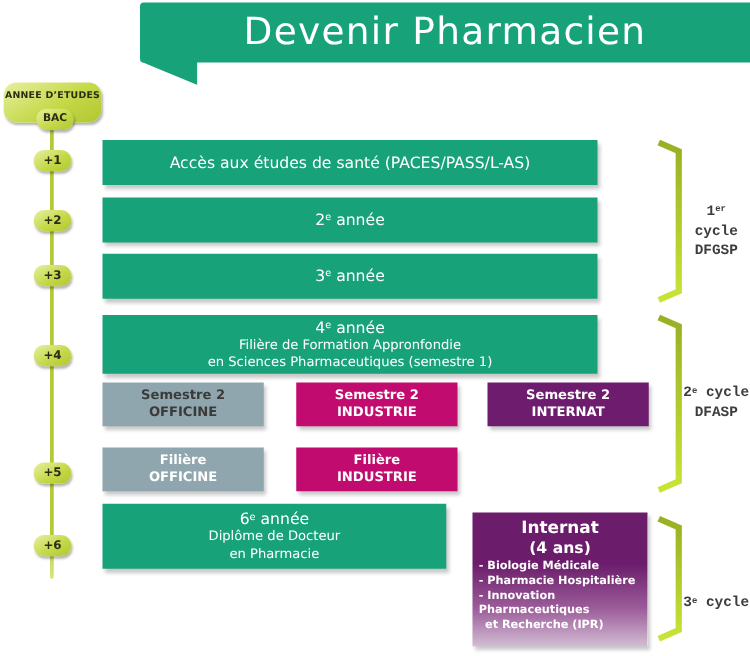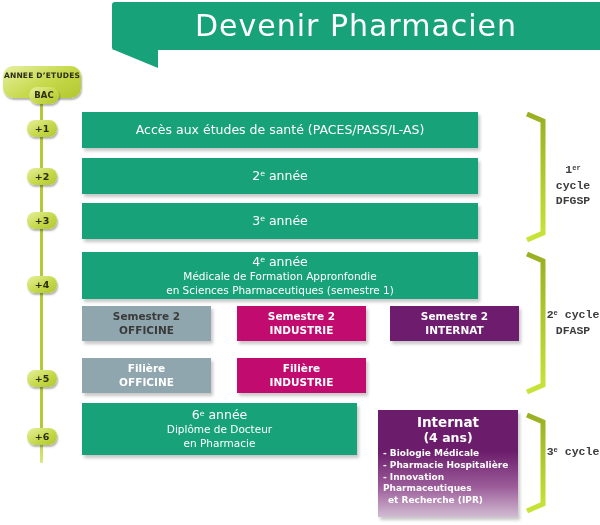--- a/index.html
+++ b/index.html
@@ -89,21 +89,21 @@
   <div class="bar" style="top:158px;height:36px">
     <div class="l1"><span>2</span><sup>e</sup><span> année</span></div>
   </div>
 
   <div class="bar" style="top:203px;height:36px">
     <div class="l1"><span>3</span><sup>e</sup><span> année</span></div>
   </div>
 
   <div class="bar" style="top:252px;height:47px">
     <div class="l1"><span>4</span><sup>e</sup><span> année</span></div>
-    <div class="l2">Médicale de Formation Appronfondie</div>
+    <div class="l2">Filière de Formation Appronfondie</div>
     <div class="l2">en Sciences Pharmaceutiques (semestre 1)</div>
   </div>
 
   <div class="box v-gray col1" style="top:306px">
     <div>Semestre 2</div>
     <div>OFFICINE</div>
   </div>
   <div class="box v-magenta col2" style="top:306px">
     <div>Semestre 2</div>
     <div>INDUSTRIE</div>
@@ -168,17 +168,17 @@
   </svg>
 
   <div class="cycle-label" style="top:162px">
     <div><span>1</span><sup>er</sup><span> cycle</span></div>
     <div>DFGSP</div>
   </div>
   <div class="cycle-label" style="top:307px">
     <div><span>2</span><sup>e</sup><span> cycle</span></div>
     <div>DFASP</div>
   </div>
-  <div class="cycle-label" style="top:444px">
+  <div class="cycle-label" style="top:475px">
     <div><span>3</span><sup>e</sup><span> cycle</span></div>
   </div>
 
 </div>
 
 </body></html>

